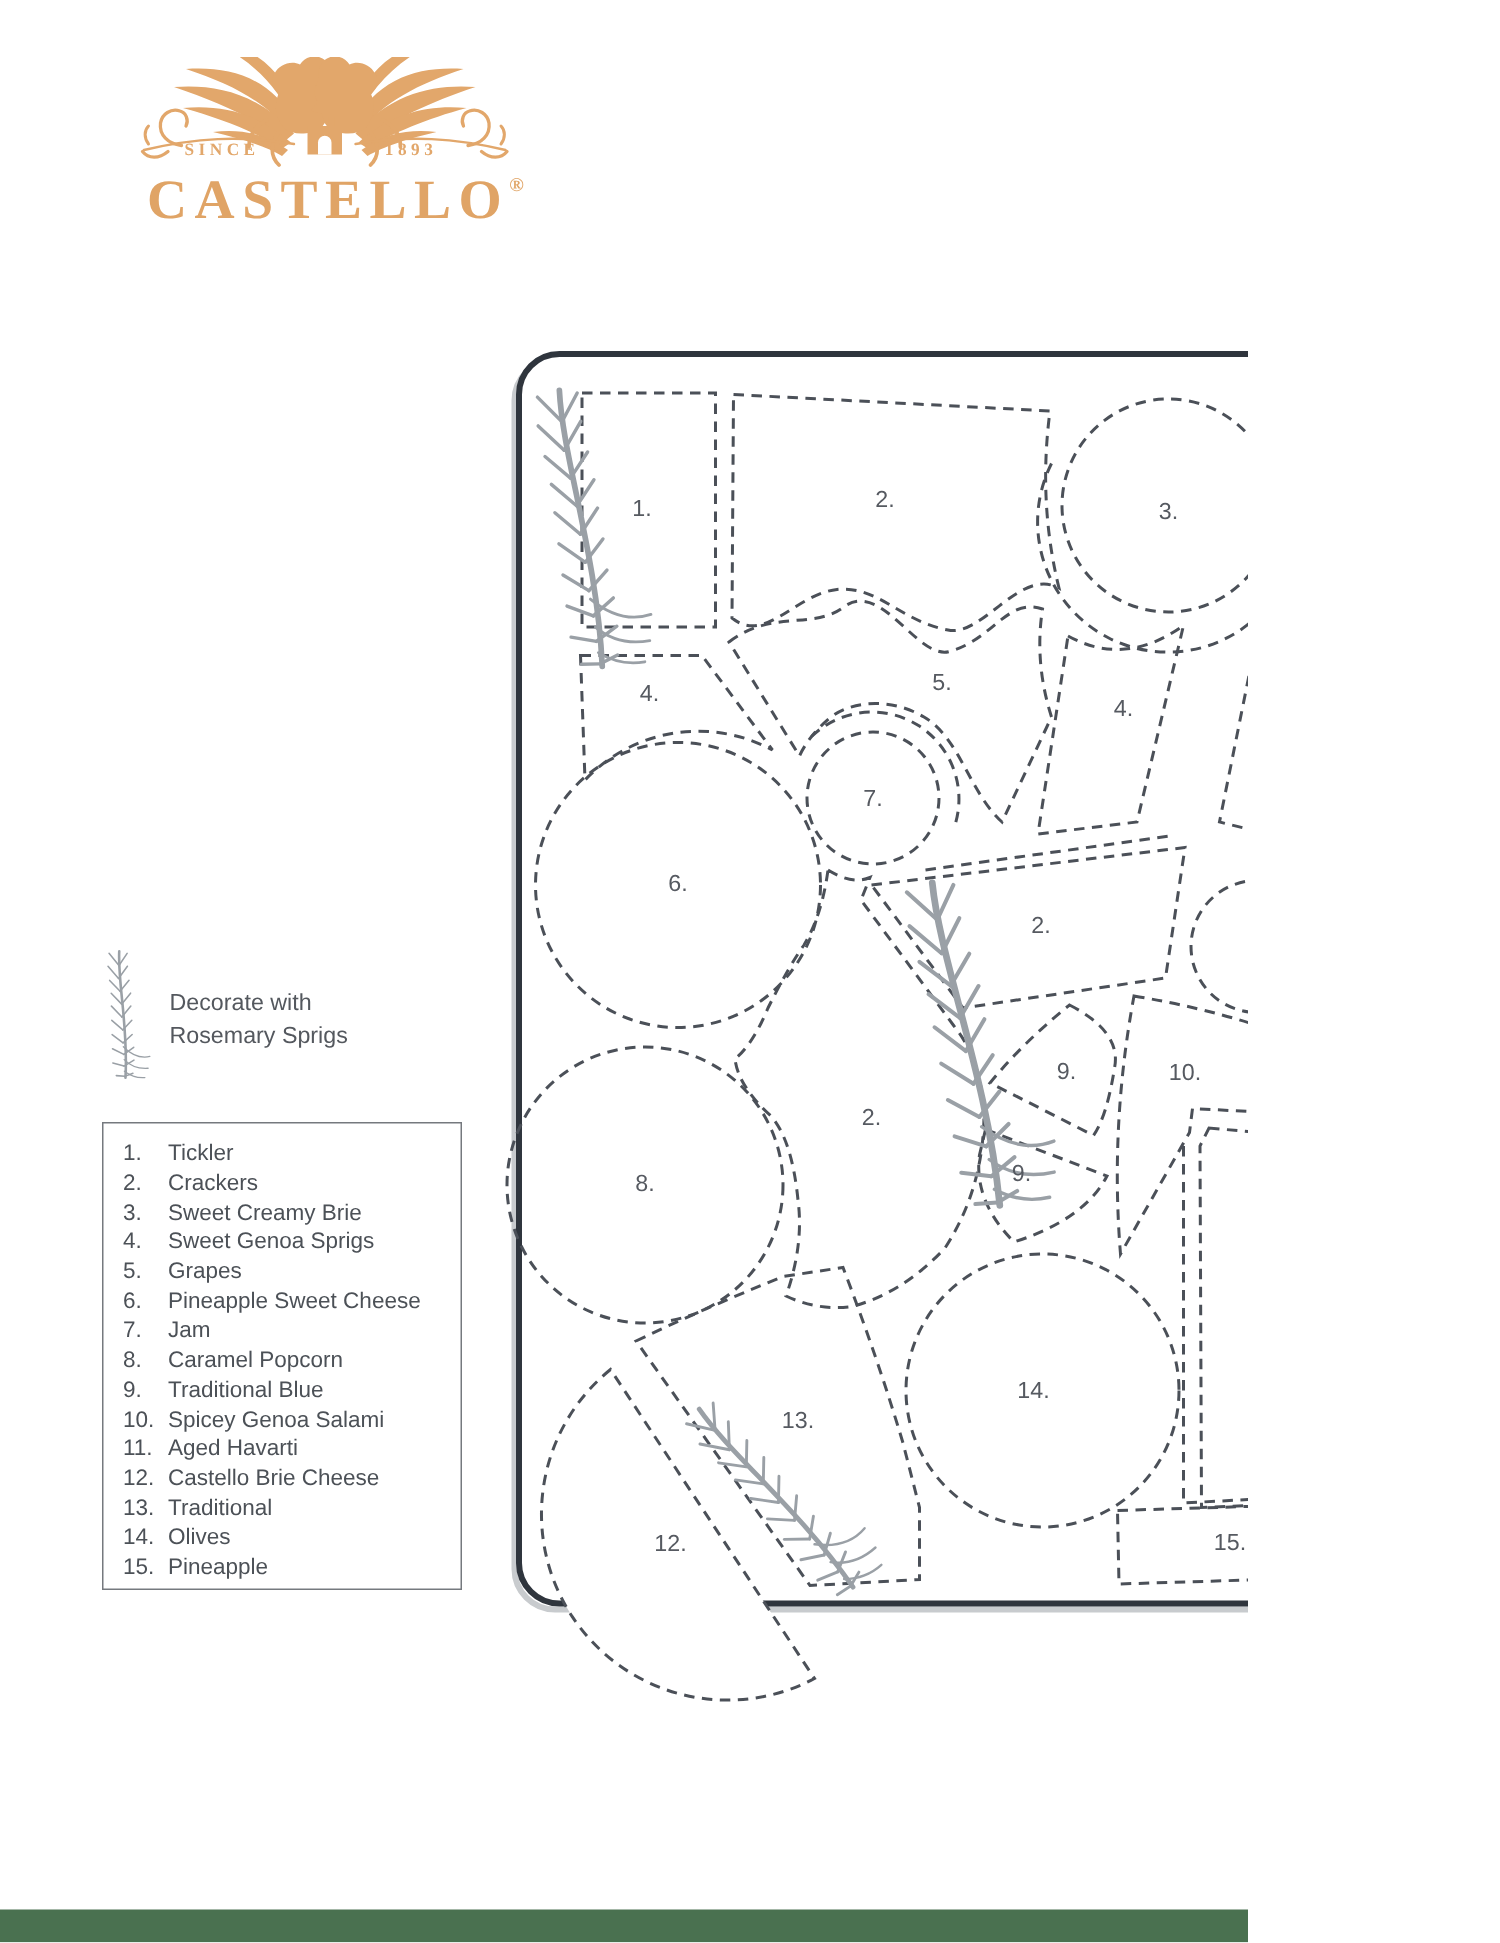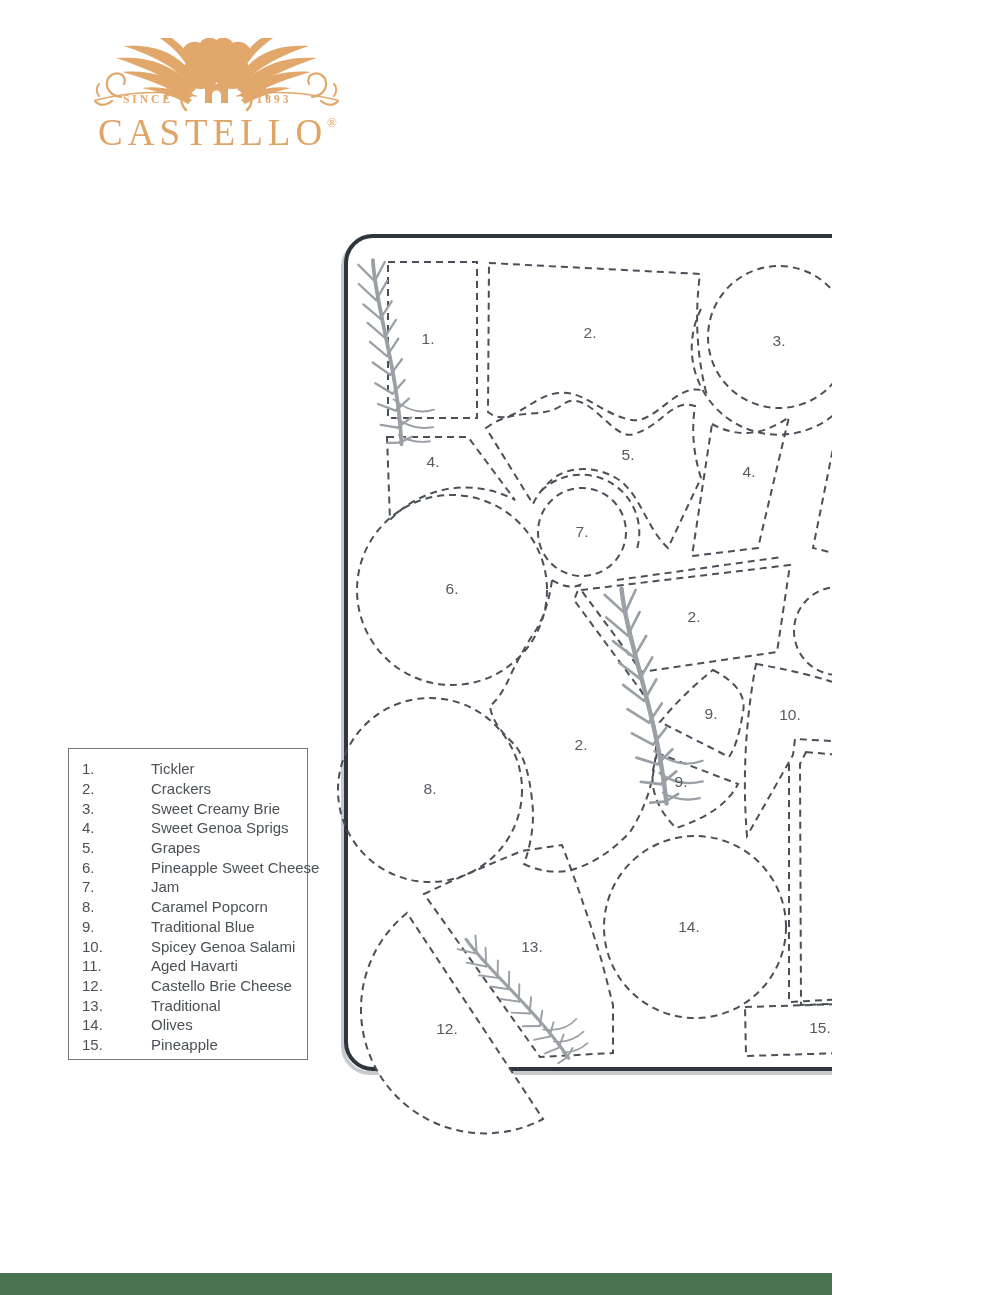--- a/index.html
+++ b/index.html
@@ -5,32 +5,32 @@
   html,body{margin:0;padding:0;background:#ffffff;}
   .page{position:relative;width:832px;height:1295px;background:#ffffff;overflow:hidden;
         font-family:"Liberation Sans",sans-serif;}
   .edge-right{position:absolute;top:0;left:984px;width:16px;height:1295px;background:#4a7150;}
   .edge-right-sliver{position:absolute;top:0;left:980px;width:4px;height:1295px;background:#e9e9e7;}
   .edge-bottom{position:absolute;top:1273px;left:0;width:1000px;height:22px;background:#4a7150;}
   .board-svg{position:absolute;top:0;left:0;}
   
   .logo{position:absolute;left:85px;top:38px;width:270px;height:120px;}
   .wordmark{position:absolute;left:13px;top:66px;width:260px;
-            font-family:"Liberation Serif",serif;font-weight:normal;font-size:37px;
+            font-family:"Liberation Serif",serif;font-weight:bold;font-size:37px;
             letter-spacing:5px;color:#e0a466;line-height:38px;white-space:nowrap;}
   .wordmark sup{font-size:13px;letter-spacing:0;vertical-align:18px;}
   
   .note{position:absolute;left:66px;top:632px;width:230px;height:100px;}
   .note-text{position:absolute;left:47px;top:26px;font-size:15.5px;color:#54585e;line-height:22px;}
   
   .legend{position:absolute;left:68px;top:748px;width:240px;height:312px;
           border:1.5px solid #75797e;box-sizing:border-box;padding:10px 0 0 13px;}
   .legend-row{display:flex;height:19.7px;align-items:center;font-size:15px;color:#4c5157;}
   .legend-num{width:30px;flex:none;}
-  .legend-label{white-space:nowrap;margin-left:39px;}
+  .legend-label{white-space:nowrap;}
 </style>
 </head>
 <body>
 
 <div class="page">
 
   <div class="edge-right-sliver"></div>
   <div class="edge-right"></div>
   <div class="edge-bottom"></div>
 
@@ -157,20 +157,29 @@
       <text x="681" y="787">9.</text>
       <text x="430" y="794">8.</text>
       <text x="856" y="882">11.</text>
       <text x="532" y="952">13.</text>
       <text x="689" y="932">14.</text>
       <text x="447" y="1034">12.</text>
       <text x="820" y="1033">15.</text>
     </g>
   </svg>
 
+  <div class="note">
+    <svg width="46" height="100" viewBox="0 0 46 100">
+      <use href="#sprig" transform="translate(4,2) rotate(-4) scale(0.43)"></use>
+    </svg>
+    <div class="note-text">
+      <div>Decorate with</div>
+      <div>Rosemary Sprigs</div>
+    </div>
+  </div>
 
   <div class="legend">
     <div class="legend-row">
         <span class="legend-num">1.</span>
         <span class="legend-label">Tickler</span>
       </div>
     <div class="legend-row">
         <span class="legend-num">2.</span>
         <span class="legend-label">Crackers</span>
       </div>

